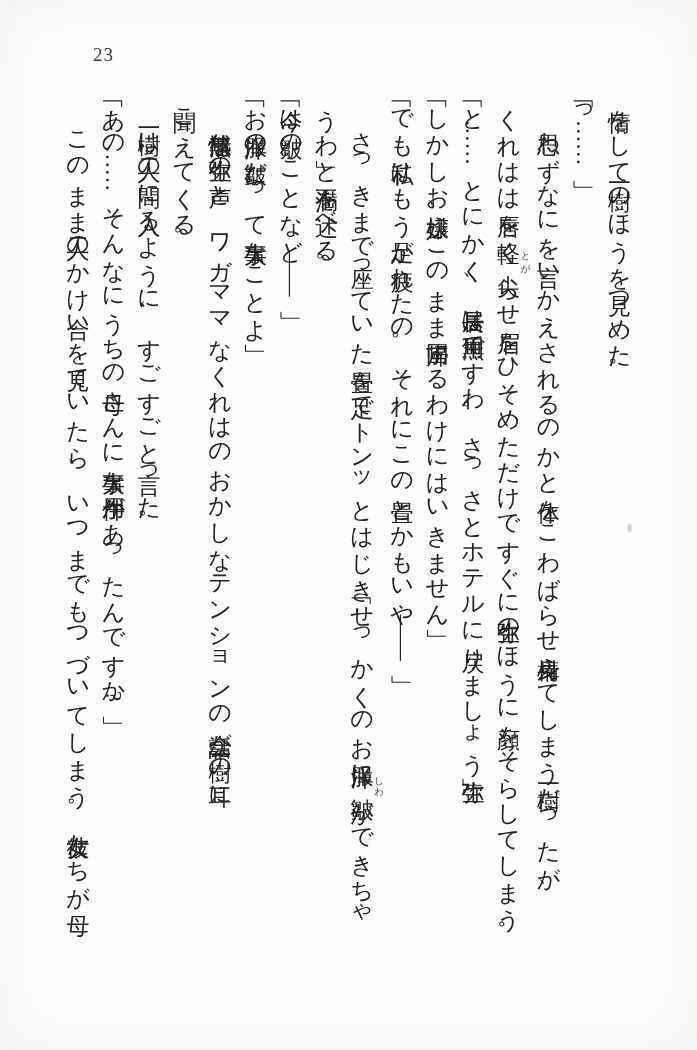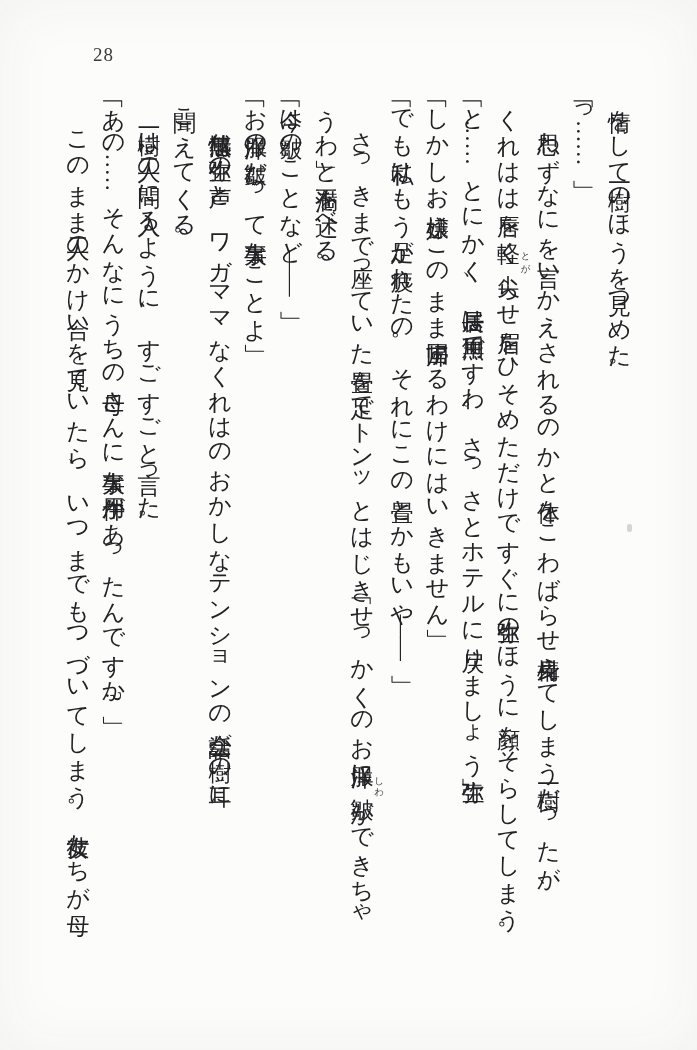--- a/index.html
+++ b/index.html
@@ -59,21 +59,21 @@
     width: 5px;
     height: 8px;
     background: rgba(125,125,130,0.30);
     border-radius: 2px;
   }
 </style>
 </head>
 <body>
 
 <div class="page">
-  <span class="page-number">28</span>
+  <span class="page-number">23</span>
 
   <div class="text-block">
       <div class="line"><span>情をして一樹のほうを見つめた。</span></div>
       <div class="line"><span>「っ……」</span></div>
       <div class="line indent"><span>思わずなにを言いかえされるのかと体をこわばらせ身構えてしまう一樹だったが、</span></div>
       <div class="line"><span>くれはは唇を軽く</span><ruby>尖<rt>とが</rt></ruby><span>らせ眉をひそめただけですぐに弥生のほうに顔をそらしてしまう。</span></div>
       <div class="line"><span>「と……とにかく、長居は無用ですわ。さっさとホテルに戻りましょう弥生」</span></div>
       <div class="line"><span>「しかしお嬢様、このまま帰国するわけにはいきません」</span></div>
       <div class="line"><span>「でも私はもう足が疲れたの。それにこの畳とかもいや――」</span></div>
       <div class="line indent"><span>さっきまで座っていた畳を足でトンッとはじき「せっかくのお洋服に</span><ruby>皺<rt>しわ</rt></ruby><span>ができちゃ</span></div>

